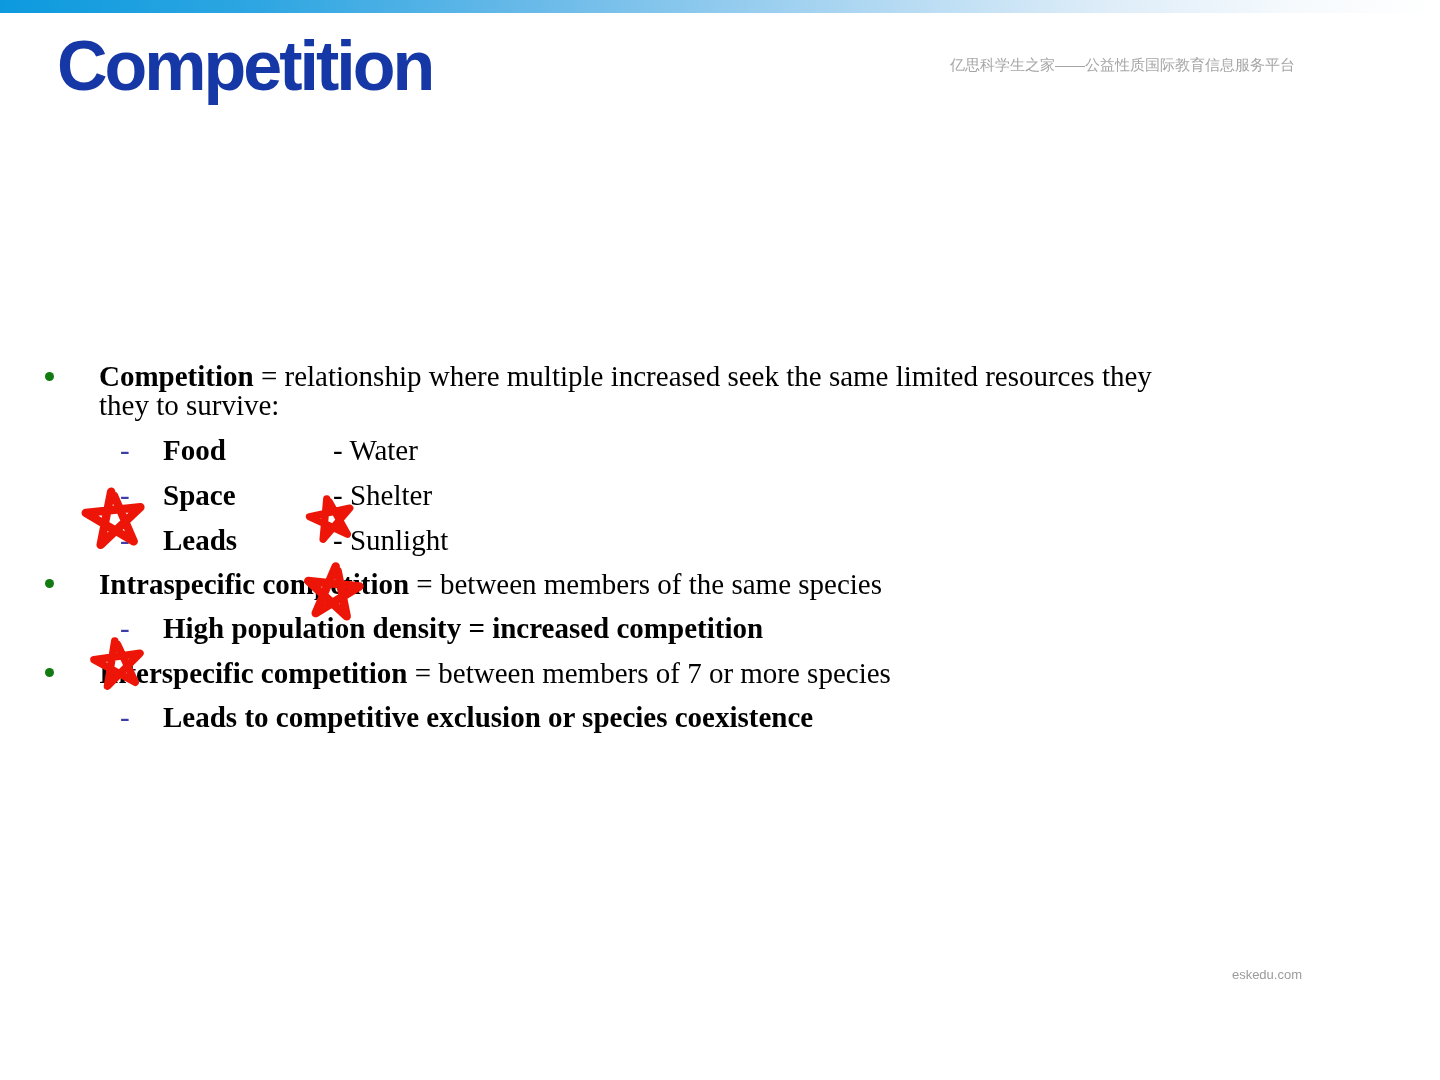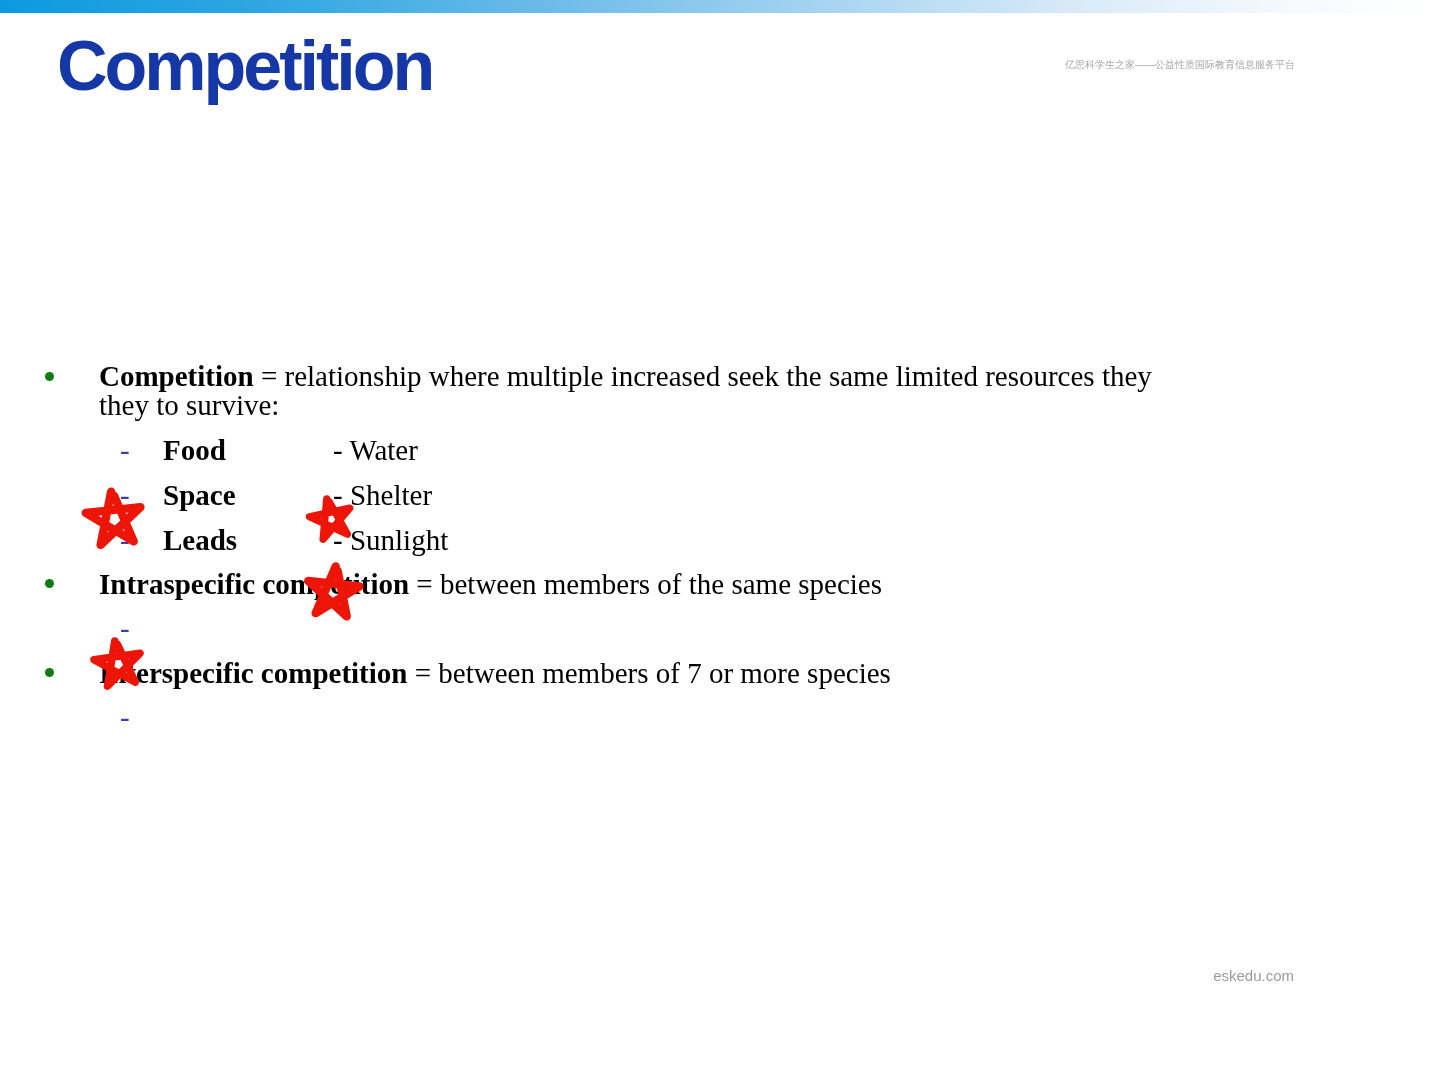--- a/index.html
+++ b/index.html
@@ -17,27 +17,27 @@
   .slide-title {
     position:absolute; left:57px; top:31px;
     font-family:"Liberation Sans", sans-serif;
     font-weight:bold; font-size:70px; line-height:70px;
     letter-spacing:-3px; color:#1638a6;
     white-space:nowrap;
   }
   .org-text {
     position:absolute; top:57px; right:145px;
     font-family:"Liberation Sans", sans-serif;
-    font-size:10px; line-height:16px; color:#a6a6a6;
+    font-size:15px; line-height:16px; color:#a6a6a6;
     white-space:nowrap;
   }
   .footer-site {
-    position:absolute; top:967px; right:146px;
+    position:absolute; top:967px; right:138px;
     font-family:"Liberation Sans", sans-serif;
-    font-size:15px; color:#9b9b9b; white-space:nowrap;
+    font-size:13px; color:#9b9b9b; white-space:nowrap;
   }
   .line {
     position:absolute; left:0; width:1440px; height:29px;
     font-size:29px; line-height:29px; color:#000; white-space:nowrap;
   }
   .main-text { position:absolute; left:99px; }
   .sub-dash  { position:absolute; left:120px; color:#3d3da8; }
   .sub-text  { position:absolute; left:163px;font-weight:bold; }
   .col2-text { position:absolute; left:333px; }
   .b { font-weight:bold; }
@@ -80,28 +80,30 @@
   <span class="sub-text">Leads</span>
   <span class="col2-text">- Sunlight</span>
 </div>
 
 <div class="bullet-dot" style="top:579px"></div>
 <div class="line" style="top:570px">
   <span class="main-text"><span class="b">Intraspecific competition</span><span> = between members of the same species</span></span>
 </div>
 <div class="line" style="top:614px">
   <span class="sub-dash">-</span>
+  <span class="sub-text">High population density = increased competition</span>
 </div>
 
 <div class="bullet-dot" style="top:668px"></div>
 <div class="line" style="top:659px">
   <span class="main-text"><span class="b">Interspecific competition</span><span> = between members of 7 or more species</span></span>
 </div>
 <div class="line" style="top:703px">
   <span class="sub-dash">-</span>
+  <span class="sub-text">Leads to competitive exclusion or species coexistence</span>
 </div>
 
 <div class="star" style="left:80px; top:487px; width:68px; height:64px; transform:rotate(-6deg)">
   <svg viewBox="0 0 100 100" fill="none">
     <path d="M50 7 L25 88 L93 36 L7 36 L77 88 L54 14" stroke-width="13" stroke-linecap="round" stroke-linejoin="round" stroke="#ec1507"></path>
   </svg>
 </div>
 <div class="star" style="left:304px; top:495px; width:54px; height:48px; transform:rotate(-12deg)">
   <svg viewBox="0 0 100 100" fill="none">
     <path d="M50 7 L25 88 L93 36 L7 36 L77 88 L54 14" stroke-width="15" stroke-linecap="round" stroke-linejoin="round" stroke="#ec1507"></path>

